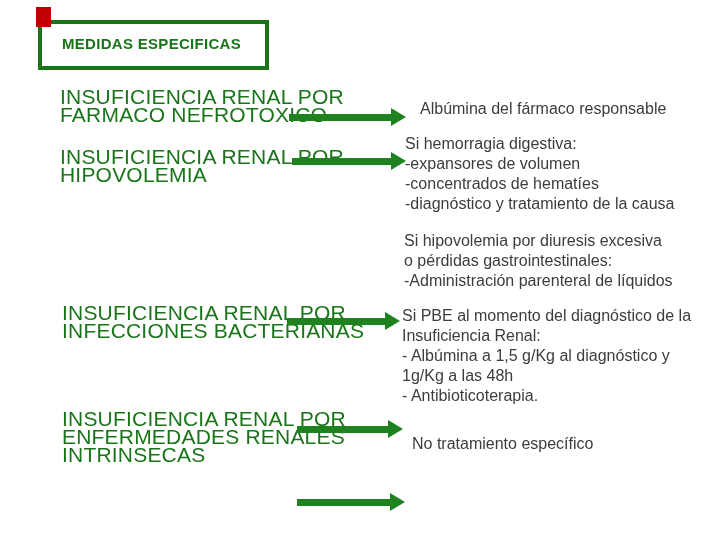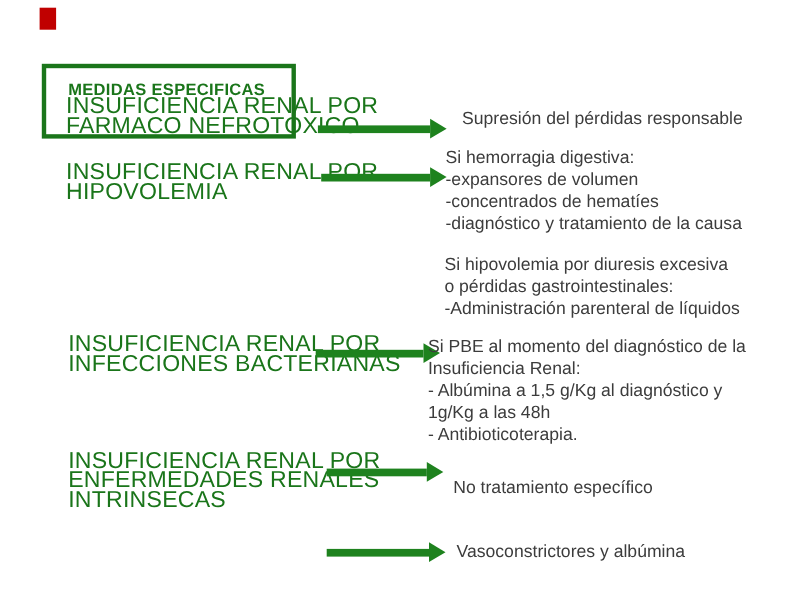--- a/index.html
+++ b/index.html
@@ -14,25 +14,24 @@
   .red-square {
     position: absolute;
     left: 36px; top: 7px;
     width: 15px; height: 20px;
     background: var(--red, #c00000);
     z-index: 2;
   }
   .title-box {
     position: absolute;
     left: 38px; top: 20px;
-    width: 231px; height: 68px;
+    width: 231px; height: 50px;
     border: 4px solid var(--green-dark, #1a751a);
     box-sizing: border-box;
     background: #ffffff;
-    margin-top: 38px;
   }
   .title-box .title-text {
     position: absolute;
     left: 20px; top: 11px;
     font-size: 15px;
     font-weight: bold;
     letter-spacing: 0.3px;
     color: var(--green-dark, #1a751a);
     white-space: nowrap;
   }
@@ -79,21 +78,21 @@
   <div class="title-box">
     <span class="title-text">MEDIDAS ESPECIFICAS</span>
   </div>
 
   <div class="heading" style="left:60px; top:88px;">INSUFICIENCIA RENAL POR
 FARMACO NEFROTOXICO</div>
   <div class="arrow" style="left:289px; top:108px;">
     <div class="shaft" style="width:102px;"></div>
     <div class="head"></div>
   </div>
-  <div class="body-text" style="left:420px; top:99px;">Supresión del pérdidas responsable</div>
+  <div class="body-text" style="left:420px; top:99px;">Albúmina del fármaco responsable</div>
 
   <div class="heading" style="left:60px; top:148px;">INSUFICIENCIA RENAL POR
 HIPOVOLEMIA</div>
   <div class="arrow" style="left:292px; top:152px;">
     <div class="shaft" style="width:99px;"></div>
     <div class="head"></div>
   </div>
   <div class="body-text" style="left:404px; top:231px;">Si hipovolemia por diuresis excesiva
 o pérdidas gastrointestinales:
 -Administración parenteral de líquidos</div>
@@ -102,34 +101,33 @@
 -expansores de volumen
 -concentrados de hematíes
 -diagnóstico y tratamiento de la causa</div>
 
   <div class="heading" style="left:62px; top:304px;">INSUFICIENCIA RENAL POR
 INFECCIONES BACTERIANAS</div>
   <div class="arrow" style="left:287px; top:312px;">
     <div class="shaft" style="width:98px;"></div>
     <div class="head"></div>
   </div>
-  <div class="body-text" style="left:389px; top:306px;">Si PBE al momento del diagnóstico de la
+  <div class="body-text" style="left:402px; top:306px;">Si PBE al momento del diagnóstico de la
 Insuficiencia Renal:
 - Albúmina a 1,5 g/Kg al diagnóstico y
 1g/Kg a las 48h
 - Antibioticoterapia.</div>
 
   <div class="heading" style="left:62px; top:410px;">INSUFICIENCIA RENAL POR
 ENFERMEDADES RENALES
 INTRINSECAS</div>
   <div class="arrow" style="left:297px; top:420px;">
     <div class="shaft" style="width:91px;"></div>
     <div class="head"></div>
   </div>
   <div class="body-text" style="left:412px; top:434px;">No tratamiento específico</div>
 
   <div class="arrow" style="left:297px; top:493px;">
     <div class="shaft" style="width:93px;"></div>
     <div class="head"></div>
   </div>
-  <div class="body-text" style="left:415px; top:492px;">Vasoconstrictores y albúmina</div>
 
 </div>
 
 </body></html>

